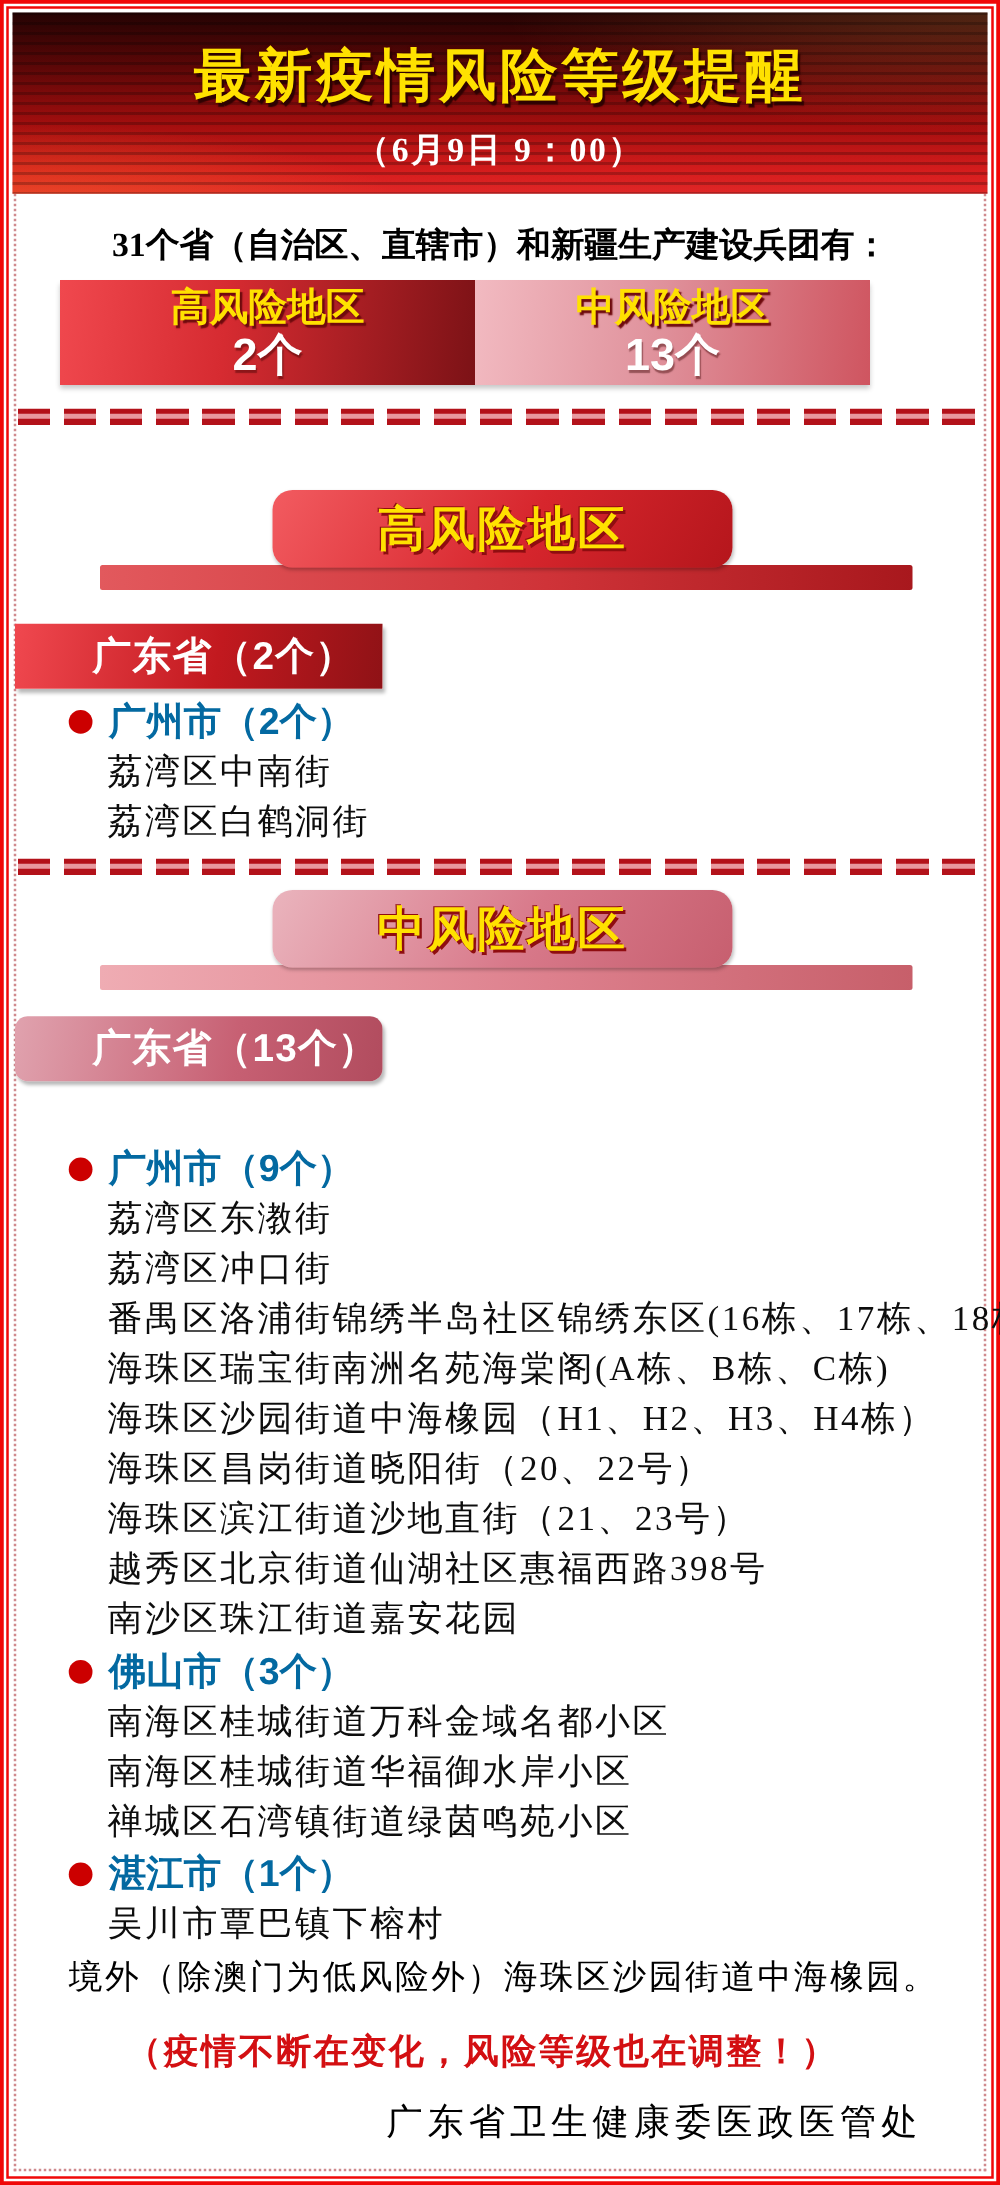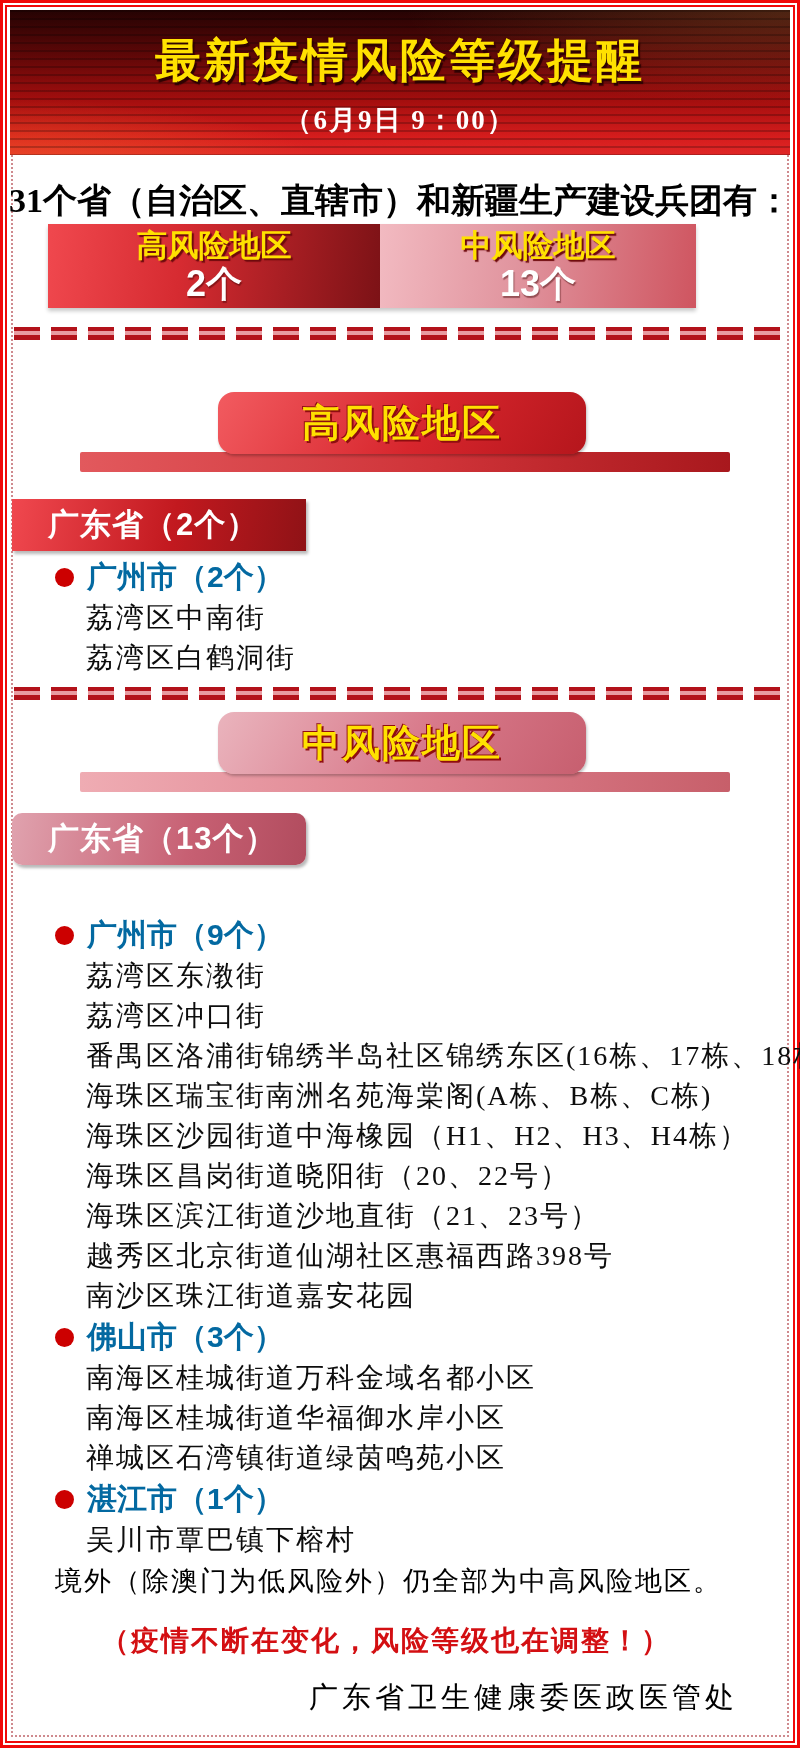--- a/index.html
+++ b/index.html
@@ -27,21 +27,21 @@
     color:#ffe100; text-shadow:2px 3px 1px #2e0202, 0 0 2px #4d0303;
   }
   .page-subtitle {
     margin-top:10px; font-size:27px; font-weight:bold; color:#ffffff;
     font-family:"Liberation Serif", serif; letter-spacing:2px;
   }
 
   
   .intro {
     position:absolute; top:178px; left:0; right:0; text-align:center;
-    font-family:"Liberation Serif", serif; font-weight:bold; font-size:34px; color:#000;
+    font-family:"Liberation Serif", serif; font-weight:bold; font-size:27px; color:#000;
   }
 
   
   .summary-row { position:absolute; top:224px; left:48px; width:648px; height:84px; display:flex;
     box-shadow:0 3px 4px rgba(0,0,0,0.22); }
   .sum-box { display:flex; flex-direction:column; align-items:center; justify-content:center; }
   .sum-high { width:332px; background:linear-gradient(96deg, #f0484e 0%, #d62b31 40%, #7c1216 100%); }
   .sum-medium { width:316px; background:linear-gradient(96deg, #f2bac1 0%, #e0939d 45%, #cf5560 100%); }
   .sum-label { font-size:31px; font-weight:bold; color:#ffe100; text-shadow:2px 2px 1px #6e0a0d; line-height:1.15; }
   .sum-count { font-size:36px; font-weight:bold; color:#ffffff; text-shadow:1px 2px 1px rgba(60,0,0,0.45); line-height:1.1; }
@@ -61,21 +61,21 @@
   .sec-box-high { top:392px; background:linear-gradient(120deg, #f25b60 0%, #d7262d 55%, #b5161c 100%); }
   .sec-box-medium { top:712px; background:linear-gradient(120deg, #eab4bd 0%, #d8798a 55%, #c75f6f 100%); }
   .sec-title { font-size:38px; font-weight:bold; color:#ffe100; letter-spacing:2px;
     text-shadow:2px 2px 0 #8f0d10, -1px -1px 0 #8f0d10; }
   .sec-bar { position:absolute; left:80px; width:650px; height:20px; z-index:1; border-radius:2px; }
   .sec-bar-high { top:452px; background:linear-gradient(90deg, #e2595d 0%, #cf3338 55%, #a8181d 100%); }
   .sec-bar-medium { top:772px; background:linear-gradient(90deg, #efacb3 0%, #dd808d 55%, #c75f6a 100%); }
 
   
   .prov { position:absolute; left:12px; width:294px; height:52px; box-sizing:border-box;
-    display:flex; align-items:center; padding-left:36px; z-index:2;
+    display:flex; align-items:center; padding-left:62px; z-index:2;
     color:#fff; font-size:31px; font-weight:bold; letter-spacing:1px;
     box-shadow:2px 3px 3px rgba(0,0,0,0.28); }
   .prov-high { top:499px; background:linear-gradient(100deg, #f0484f 0%, #c2191f 55%, #8f1216 100%); }
   .prov-medium { top:813px; background:linear-gradient(100deg, #e0a2ae 0%, #c76073 60%, #b14c5e 100%);border-radius:10px; }
 
   
   .list { position:absolute; left:55px; right:20px; z-index:2; }
   .hlist { top:556px; }
   .mlist { top:874px;margin-top:40px; }
   .city-line { height:42px; display:flex; align-items:center;
@@ -176,16 +176,16 @@
       </div>
     <div class="city-line">
       <span class="bullet"></span>
       <span>湛江市（1个）</span>
     </div>
     <div>
         <div class="area-item">吴川市覃巴镇下榕村</div>
       </div>
   </div>
 
-  <div class="overseas">境外（除澳门为低风险外）仍全部为中高风险地区。</div>
+  <div class="overseas">境外（除澳门为低风险外）海珠区沙园街道中海橡园。</div>
   <div class="warning">（疫情不断在变化，风险等级也在调整！）</div>
   <div class="issuer">广东省卫生健康委医政医管处</div>
 </div>
 
 </body></html>

